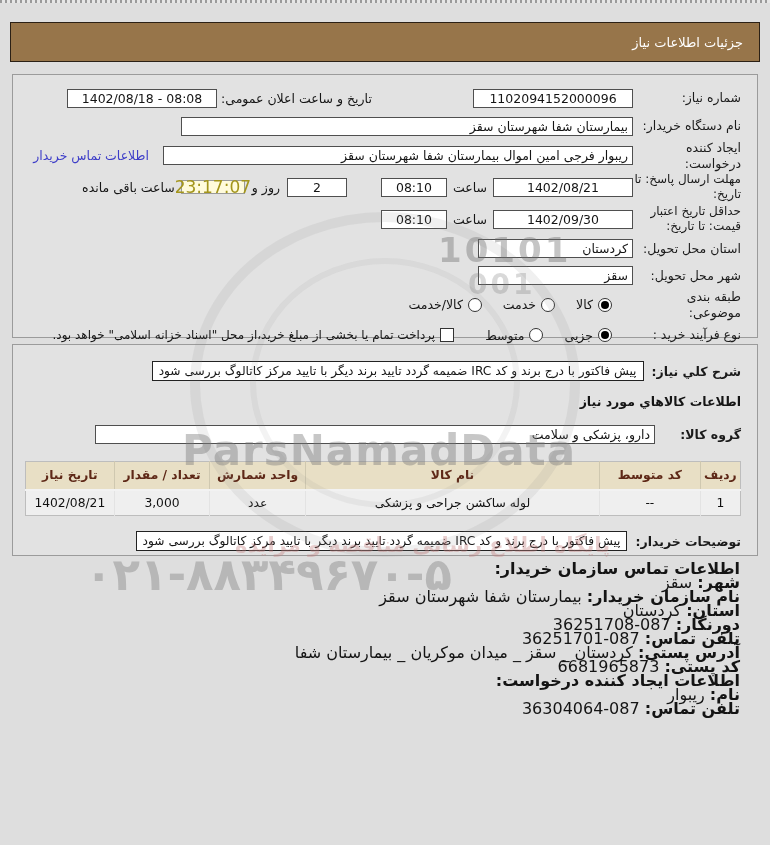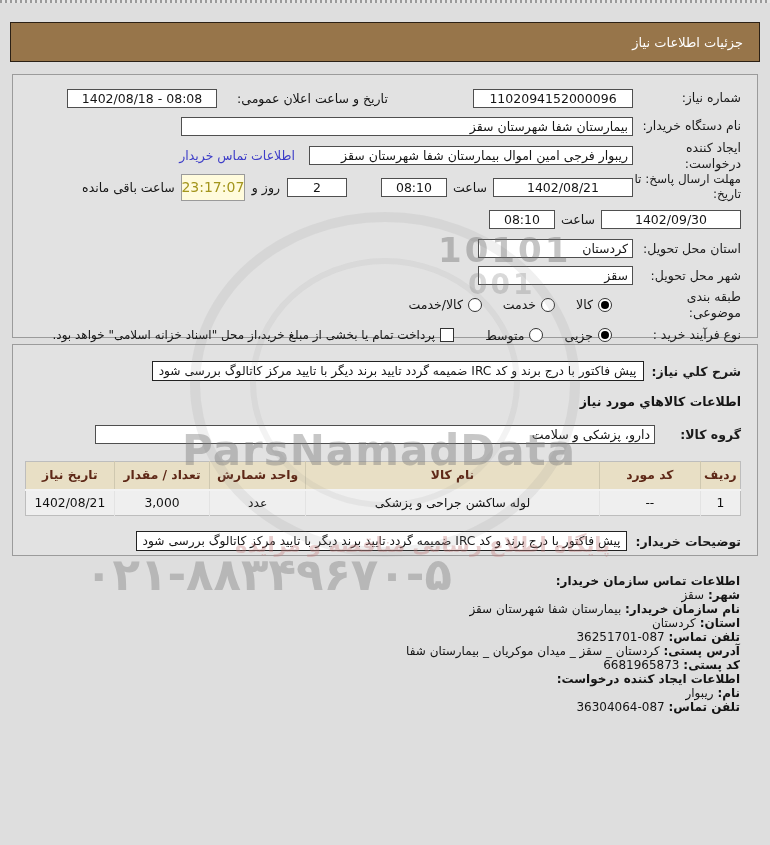--- a/index.html
+++ b/index.html
@@ -25,21 +25,21 @@
   .row { display:flex; align-items:center; min-height:28px; direction:rtl; }
   .lbl { width:108px; flex-shrink:0; font-size:12.5px; line-height:1.25; color:#1c1c1c; }
   .midlbl { font-size:12.5px; }
   .ibox { background:#fff; border:1px solid #4f4f4f; height:19px; line-height:17px;
     font-size:12.5px; padding:0 4px; display:flex; align-items:center; overflow:hidden; white-space:nowrap; }
   .ibox.center { justify-content:center; }
   .num { direction:ltr; unicode-bidi:embed; }
   .flex1 { flex:1 1 auto; }
   .link { color:#3d3dc8; font-size:12.5px; margin-right:14px; cursor:pointer; white-space:nowrap; }
   .timer { background:#fffbdc; border:1px solid #9a9a9a; color:#a3951c; width:64px;
-    height:27px; display:flex; align-items:center; justify-content:center; font-size:14px; }
+    height:14px; display:flex; align-items:center; justify-content:center; font-size:17px; }
 
   .radio { width:14px; height:14px; border:1px solid #333; border-radius:50%;
     background:#fff; flex-shrink:0; position:relative; }
   .radio.selected::after { content:""; position:absolute; left:2px; top:2px;
     width:8px; height:8px; border-radius:50%; background:#000; }
   .opt { display:flex; align-items:center; margin-right:16px; }
   .opt span { margin-right:5px; font-size:12.5px; }
   .checkbox { width:14px; height:14px; border:1px solid #333; background:#fff; flex-shrink:0; }
 
   .blbl { font-weight:bold; font-size:12.5px; color:#1a1a1a; white-space:nowrap; }
@@ -50,21 +50,21 @@
   table.goods { width:100%; border-collapse:collapse; margin-top:14px;
     border:1px solid #bdbdbd; background:#efefef; font-size:12.3px; }
   table.goods th { background:#e8dfc5; color:#5e2817; font-weight:bold; height:28px;
     border-left:1px solid #cfc8b0; border-bottom:2px solid #f2f2f2; }
   table.goods th:last-child { border-left:none; }
   table.goods td { height:26px; text-align:center; border-left:1px solid #e3e3e3; color:#111; }
   table.goods td:last-child { border-left:none; }
   .c1{width:40px} .c2{width:100px} .c3{width:292px} .c4{width:95px} .c5{width:95px} .c6{width:88px}
 
   .contact { position:absolute; top:562px; right:30px; left:20px; direction:rtl;
-    text-align:right; font-size:12px; line-height:14px; color:#141414;margin-top:12px; }
+    text-align:right; font-size:16px; line-height:14px; color:#141414; }
   .contact .cl b { font-weight:bold; }
 
   .wm { position:absolute; pointer-events:none; z-index:6; font-weight:bold; }
   #wm-circle { left:190px; top:212px; width:390px; height:345px;
     border:10px solid rgba(140,140,140,0.13); border-radius:50%; }
   #wm-circle2 { left:250px; top:258px; width:270px; height:250px;
     border:6px solid rgba(140,140,140,0.10); border-radius:50%; }
   #wm-digits { left:438px; top:230px; font-size:34px; letter-spacing:3px;
     color:rgba(110,110,110,0.40); direction:ltr; }
   #wm-digits2 { left:468px; top:268px; font-size:28px; letter-spacing:3px;
@@ -84,47 +84,48 @@
   <span>جزئیات اطلاعات نیاز</span>
 </div>
 
 <div class="box box1">
 
   <div class="row">
     <span class="lbl">شماره نیاز:</span>
     <div class="ibox center num" style="width:160px">1102094152000096</div>
     <div class="flex1"></div>
     <span class="midlbl">تاریخ و ساعت اعلان عمومی:</span>
-    <div class="ibox center num" style="width:150px;margin-right:20px">1402/08/18 - 08:08</div>
+    <div class="ibox center num" style="width:150px;margin-right:4px">1402/08/18 - 08:08</div>
     <div style="width:42px"></div>
   </div>
 
   <div class="row">
     <span class="lbl">نام دستگاه خریدار:</span>
     <div class="ibox" style="width:452px">بیمارستان شفا شهرستان سقز</div>
   </div>
 
   <div class="row">
     <span class="lbl">ایجاد کننده درخواست:</span>
-    <div class="ibox" style="width:324px">ریبوار فرجی امین اموال بیمارستان شفا شهرستان سقز</div>
+    <div class="ibox" style="width:470px">ریبوار فرجی امین اموال بیمارستان شفا شهرستان سقز</div>
     <span class="link">اطلاعات تماس خریدار</span>
   </div>
 
   <div class="row" style="min-height:32px">
     <span class="lbl" style="font-size:12px">مهلت ارسال پاسخ: تا تاریخ:</span>
     <div class="ibox center num" style="width:140px">1402/08/21</div>
     <span class="midlbl" style="margin-right:6px">ساعت</span>
     <div class="ibox center num" style="width:66px;margin-right:6px">08:10</div>
     <div class="ibox center num" style="width:60px;margin-right:34px">2</div>
     <span class="midlbl" style="margin-right:7px">روز و</span>
     <div class="timer num" style="margin-right:7px">23:17:07</div>
     <span class="midlbl" style="margin-right:6px">ساعت باقی مانده</span>
   </div>
 
   <div class="row" style="min-height:32px">
+    <span class="lbl" style="font-size:12px">حداقل تاریخ اعتبار قیمت: تا تاریخ:</span>
     <div class="ibox center num" style="width:140px">1402/09/30</div>
     <span class="midlbl" style="margin-right:6px">ساعت</span>
     <div class="ibox center num" style="width:66px;margin-right:6px">08:10</div>
   </div>
 
   <div class="row" style="min-height:27px">
     <span class="lbl">استان محل تحویل:</span>
     <div class="ibox" style="width:155px">کردستان</div>
   </div>
 
@@ -177,21 +178,21 @@
 
   <div class="row" style="min-height:26px;margin-top:12px">
     <span class="blbl" style="width:86px">گروه کالا:</span>
     <div class="ibox" style="width:560px">دارو، پزشکی و سلامت</div>
   </div>
 
   <table class="goods">
     <tbody>
         <tr>
       <th class="c1">ردیف</th>
-      <th class="c2">کد مورد</th>
+      <th class="c2">کد متوسط</th>
       <th class="c3">نام کالا</th>
       <th class="c4">واحد شمارش</th>
       <th class="c5">تعداد / مقدار</th>
       <th class="c6">تاریخ نیاز</th>
     </tr>
     <tr>
       <td>1</td>
       <td>--</td>
       <td>لوله ساکشن جراحی و پزشکی</td>
       <td>عدد</td>
@@ -205,20 +206,21 @@
     <span class="blbl">توضیحات خریدار:</span>
     <span class="vbox">پیش فاکتور با درج برند و کد IRC ضمیمه گردد تایید برند دیگر با تایید مرکز کاتالوگ بررسی شود</span>
   </div>
 </div>
 
 <div class="contact">
   <div class="cl"><b>اطلاعات تماس سازمان خریدار:</b> <span></span></div>
   <div class="cl"><b>شهر:</b> <span>سقز</span></div>
   <div class="cl"><b>نام سازمان خریدار:</b> <span>بیمارستان شفا شهرستان سقز</span></div>
   <div class="cl"><b>استان:</b> <span>کردستان</span></div>
+  <div class="cl"><b>دورنگار:</b> <span class="num">36251708-087</span></div>
   <div class="cl"><b>تلفن تماس:</b> <span class="num">36251701-087</span></div>
   <div class="cl"><b>آدرس پستی:</b> <span>کردستان _ سقز _ میدان موکریان _ بیمارستان شفا</span></div>
   <div class="cl"><b>کد پستی:</b> <span class="num">6681965873</span></div>
   <div class="cl"><b>اطلاعات ایجاد کننده درخواست:</b> <span></span></div>
   <div class="cl"><b>نام:</b> <span>ریبوار</span></div>
   <div class="cl"><b>تلفن تماس:</b> <span class="num">36304064-087</span></div>
 </div>
 
 <div class="wm" id="wm-circle"></div>
 <div class="wm" id="wm-circle2"></div>

